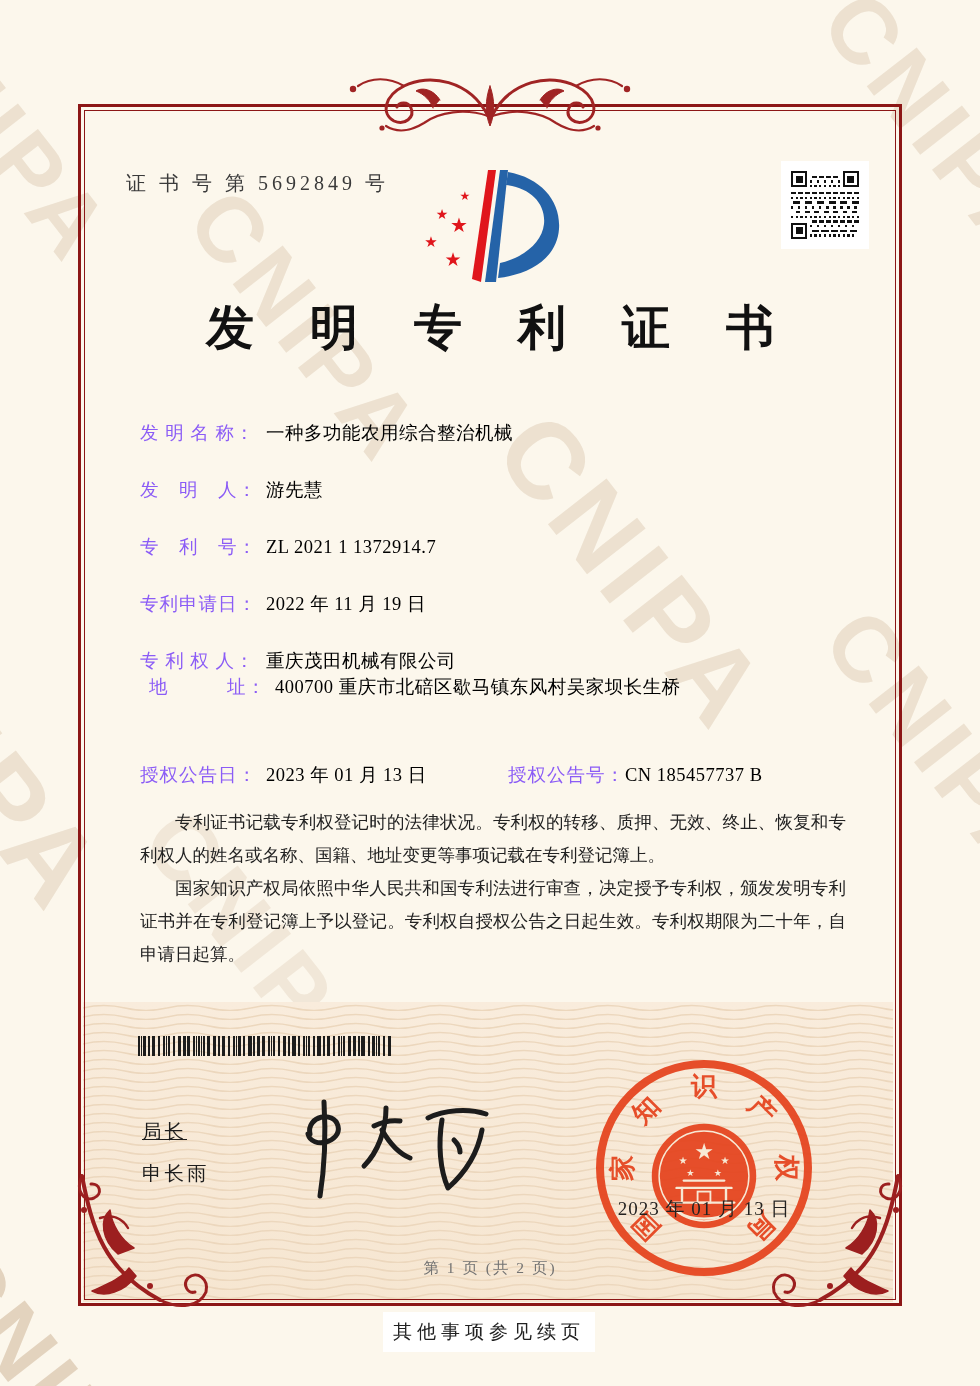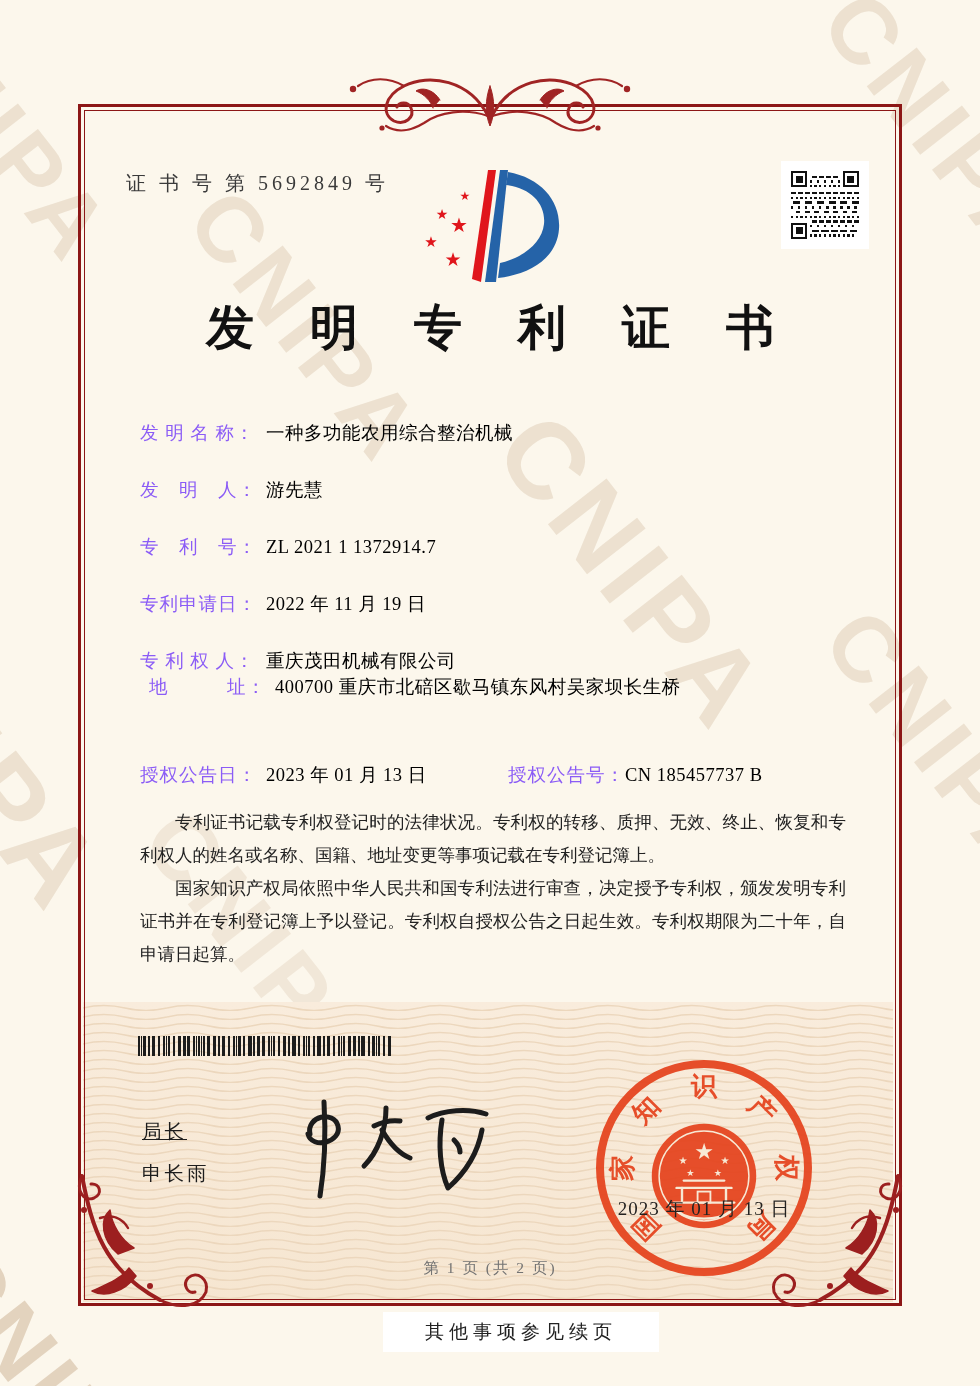--- a/index.html
+++ b/index.html
@@ -77,21 +77,21 @@
     font-size:26px;font-weight:bold;color:#e5431d;
     transform:translate(-50%,-50%) rotate(var(--a)) translateY(-82px);
   }
   .seal-emblem{position:absolute;left:53px;top:58px;}
   .seal-date{
     position:absolute;z-index:6;left:-2px;top:136px;width:220px;text-align:center;
     font-size:19px;color:#141414;letter-spacing:1px;white-space:nowrap;
   }
   .page-info{position:absolute;z-index:4;left:0;top:1258px;width:980px;text-align:center;
     font-size:15.5px;color:#737373;letter-spacing:2px;}
-  .note-box{position:absolute;z-index:4;left:383px;top:1312px;width:276px;height:40px;background:#ffffff;
+  .note-box{position:absolute;z-index:4;left:383px;top:1312px;width:212px;height:40px;background:#ffffff;
     display:flex;align-items:center;justify-content:center;}
   .note-text{font-size:19px;letter-spacing:5px;color:#222;}
 </style>
 </head>
 <body>
 
 <div class="page">
 
   <span class="wm wm1">CNIPA</span>
   <span class="wm wm2">CNIPA</span>

